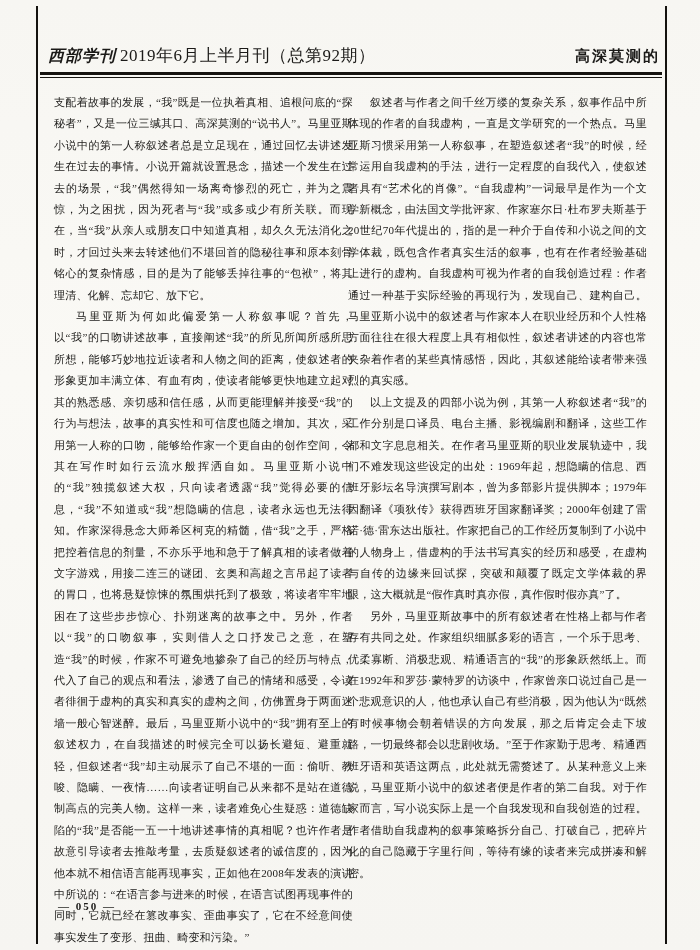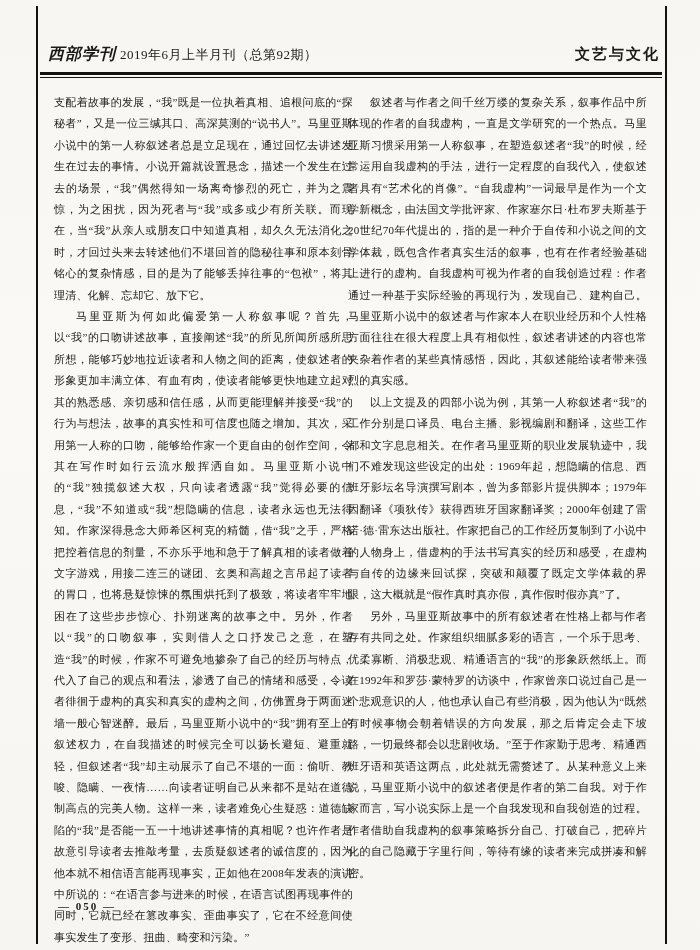--- a/index.html
+++ b/index.html
@@ -11,21 +11,21 @@
     font-family:"Liberation Serif","DejaVu Serif",serif;
     color:#1d1c1a;
   }
   .scan{filter:blur(0.35px) contrast(1.02);}
   .edge{position:absolute;top:6px;bottom:6px;width:2px;background:#14120f;}
   .edge.left{left:36px;}
   .edge.right{left:665px;}
   .header{position:absolute;top:44px;left:48px;width:612px;height:22px;
           display:flex;justify-content:space-between;align-items:baseline;}
   .journal-name{font-size:16px;font-weight:bold;font-style:italic;letter-spacing:1px;}
-  .issue-info{font-size:13px;letter-spacing:0.5px;margin-left:4px;}
+  .issue-info{font-size:17px;letter-spacing:0.5px;margin-left:4px;}
   .section-label{font-size:15px;font-weight:bold;letter-spacing:2px;}
   .rule{position:absolute;left:40px;width:622px;}
   .rule-thick{top:72px;height:2.5px;background:#15130f;}
   .rule-thin{top:77px;height:1px;background:#15130f;}
   .col{
     position:absolute;top:92px;width:299px;
     font-size:11px;line-height:21.4px;text-align:justify;
     letter-spacing:0.2px;
   }
   .col-left{left:54px;}
@@ -43,21 +43,21 @@
 
 <div class="page">
 
   <div class="edge left"></div>
   <div class="edge right"></div>
 
   <div class="header scan">
     <div>
       <span class="journal-name">西部学刊</span><span class="issue-info">2019年6月上半月刊（总第92期）</span>
     </div>
-    <div class="section-label">文艺与文化</div>
+    <div class="section-label">高深莫测的</div>
   </div>
 
   <div class="rule rule-thick"></div>
   <div class="rule rule-thin"></div>
 
   <div class="col col-left scan">
     <p class="no-indent">支配着故事的发展，“我”既是一位执着真相、追根问底的“探秘者”，又是一位三缄其口、高深莫测的“说书人”。马里亚斯小说中的第一人称叙述者总是立足现在，通过回忆去讲述发生在过去的事情。小说开篇就设置悬念，描述一个发生在过去的场景，“我”偶然得知一场离奇惨烈的死亡，并为之震惊，为之困扰，因为死者与“我”或多或少有所关联。而现在，当“我”从亲人或朋友口中知道真相，却久久无法消化之时，才回过头来去转述他们不堪回首的隐秘往事和原本刻骨铭心的复杂情感，目的是为了能够丢掉往事的“包袱”，将其理清、化解、忘却它、放下它。</p>
     <p>马里亚斯为何如此偏爱第一人称叙事呢？首先，以“我”的口吻讲述故事，直接阐述“我”的所见所闻所感所思所想，能够巧妙地拉近读者和人物之间的距离，使叙述者的形象更加丰满立体、有血有肉，使读者能够更快地建立起对其的熟悉感、亲切感和信任感，从而更能理解并接受“我”的行为与想法，故事的真实性和可信度也随之增加。其次，采用第一人称的口吻，能够给作家一个更自由的创作空间，令其在写作时如行云流水般挥洒自如。马里亚斯小说中的“我”独揽叙述大权，只向读者透露“我”觉得必要的信息，“我”不知道或“我”想隐瞒的信息，读者永远也无法得知。作家深得悬念大师希区柯克的精髓，借“我”之手，严格把控着信息的剂量，不亦乐乎地和急于了解真相的读者做着文字游戏，用接二连三的谜团、玄奥和高超之言吊起了读者的胃口，也将悬疑惊悚的氛围烘托到了极致，将读者牢牢地困在了这些步步惊心、扑朔迷离的故事之中。另外，作者以“我”的口吻叙事，实则借人之口抒发己之意，在塑造“我”的时候，作家不可避免地掺杂了自己的经历与特点，代入了自己的观点和看法，渗透了自己的情绪和感受，令读者徘徊于虚构的真实和真实的虚构之间，仿佛置身于两面迷墙一般心智迷醉。最后，马里亚斯小说中的“我”拥有至上的叙述权力，在自我描述的时候完全可以扬长避短、避重就轻，但叙述者“我”却主动展示了自己不堪的一面：偷听、教唆、隐瞒、一夜情……向读者证明自己从来都不是站在道德制高点的完美人物。这样一来，读者难免心生疑惑：道德缺陷的“我”是否能一五一十地讲述事情的真相呢？也许作者是故意引导读者去推敲考量，去质疑叙述者的诚信度的，因为他本就不相信语言能再现事实，正如他在2008年发表的演讲中所说的：“在语言参与进来的时候，在语言试图再现事件的同时，它就已经在篡改事实、歪曲事实了，它在不经意间使事实发生了变形、扭曲、畸变和污染。”</p>
     <p class="sub-heading">二、自我虚构</p>
   </div>

